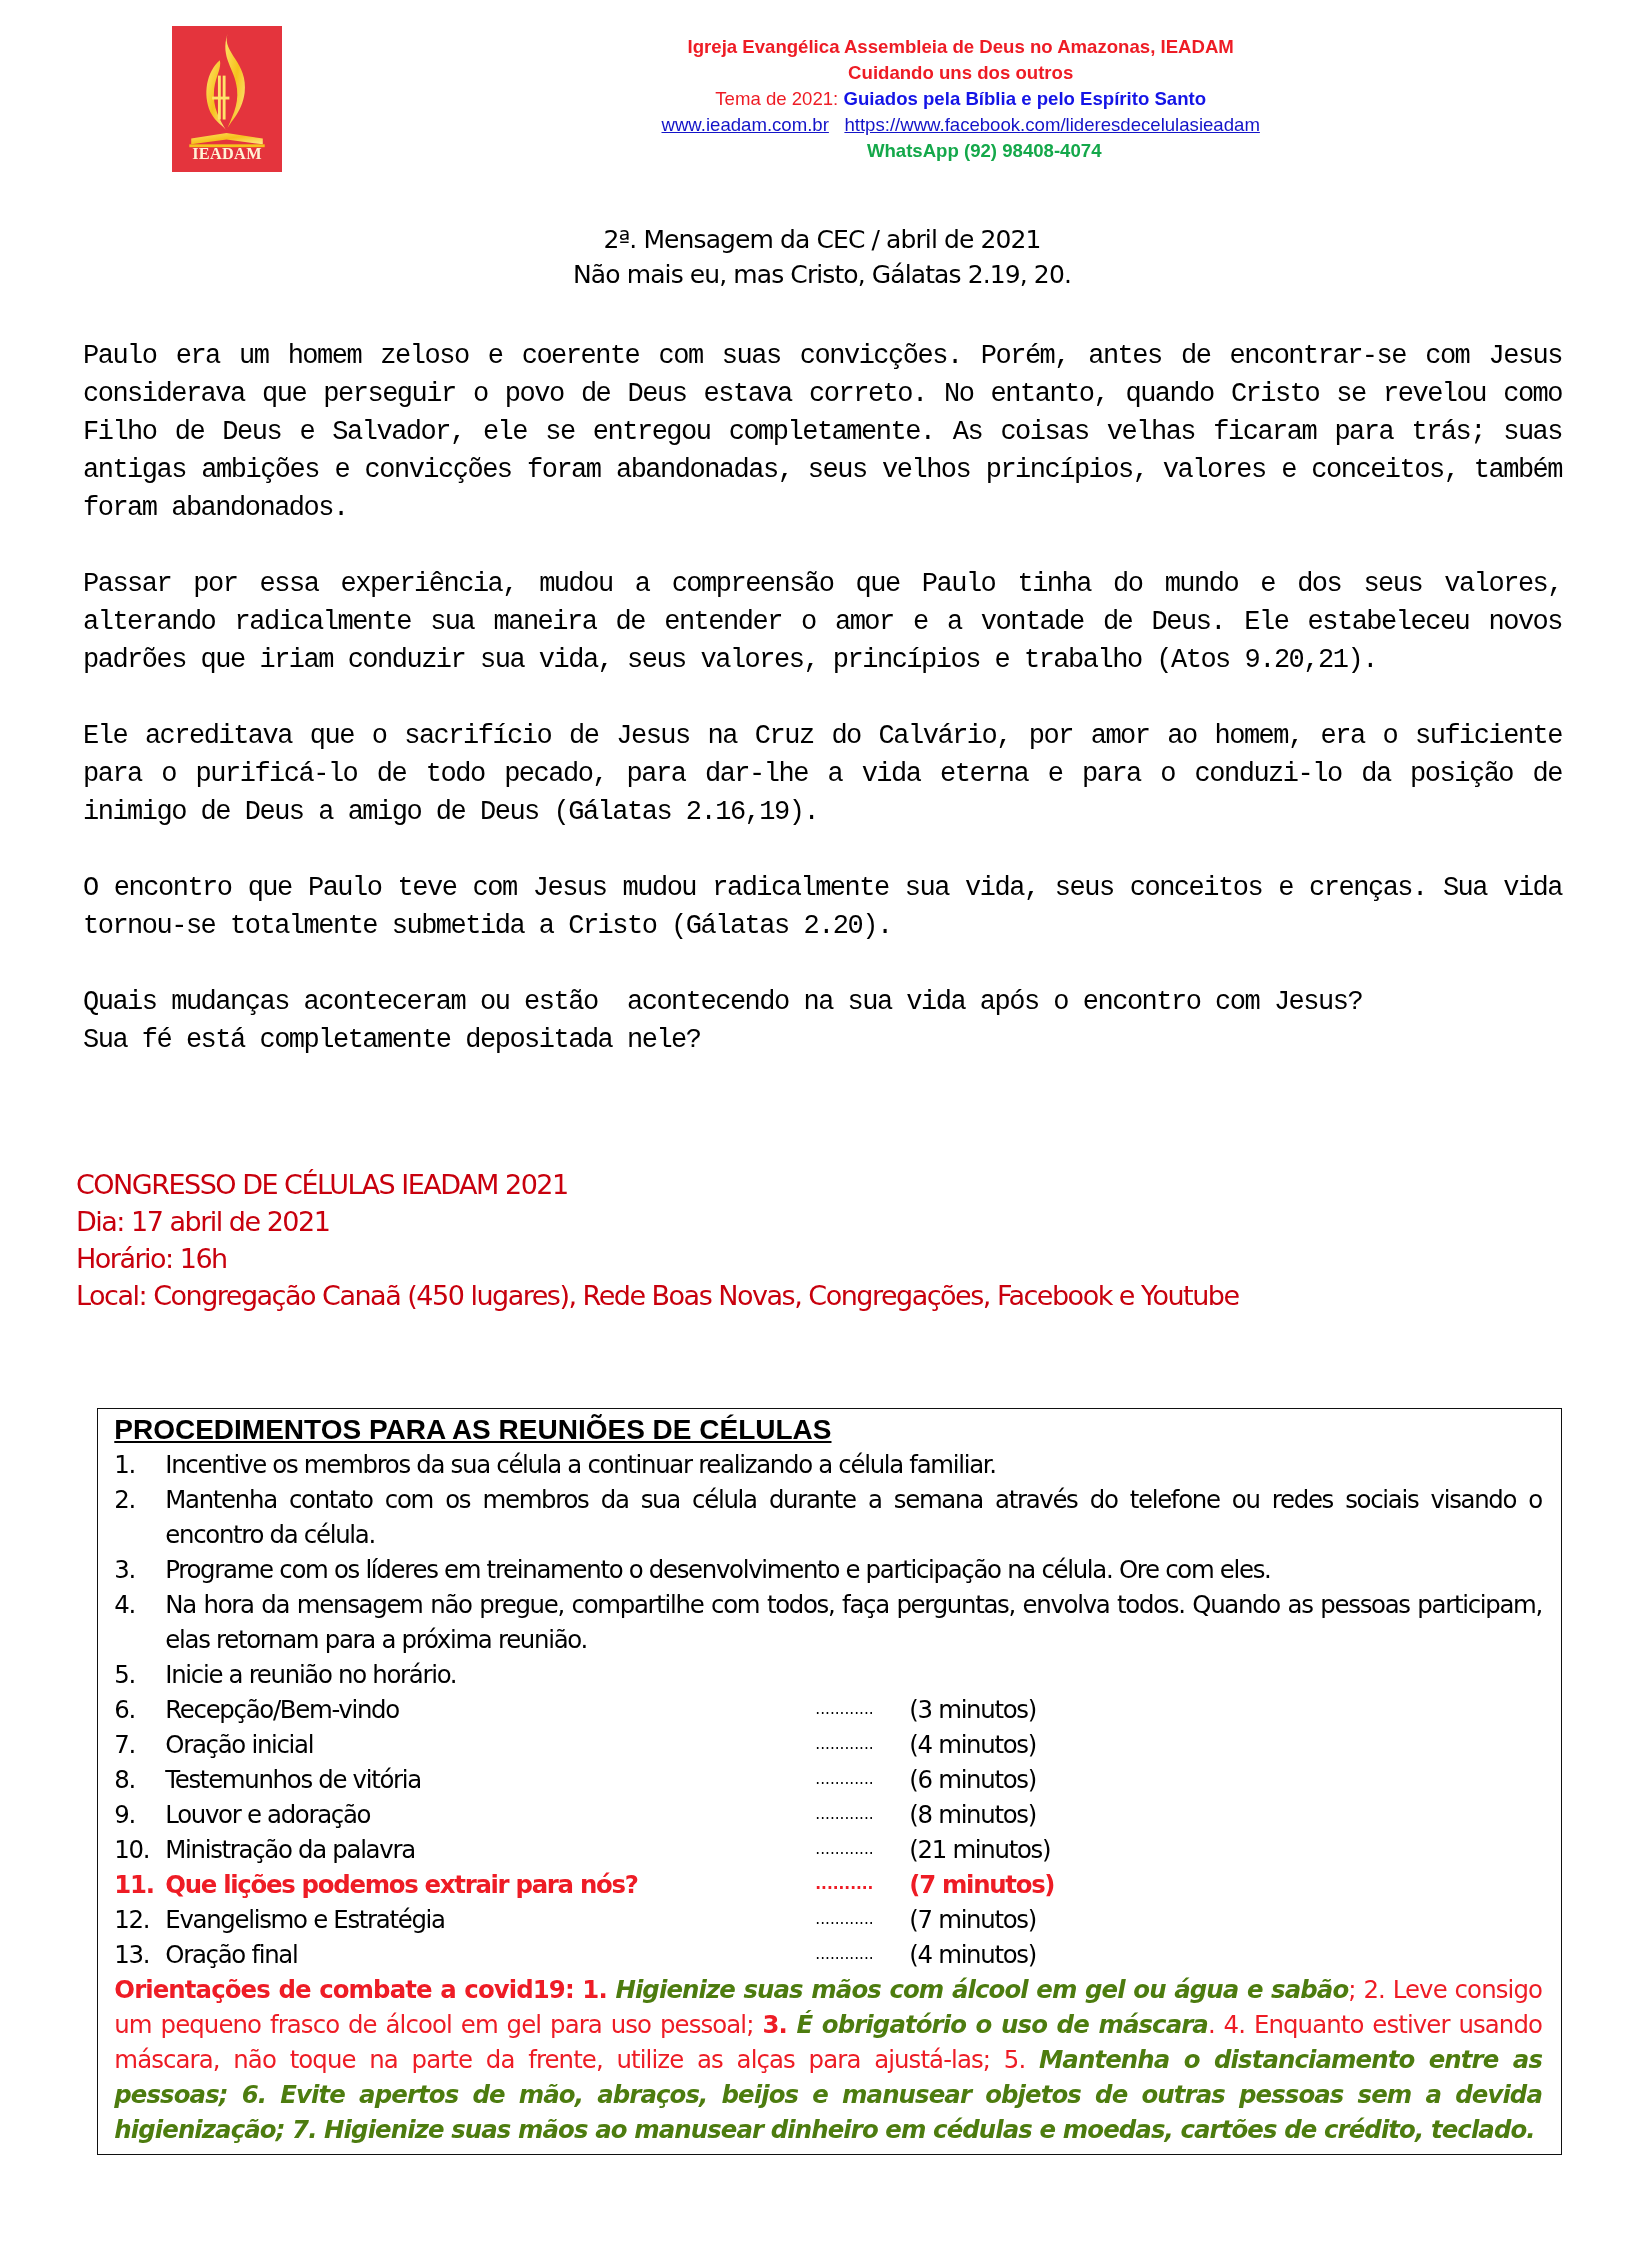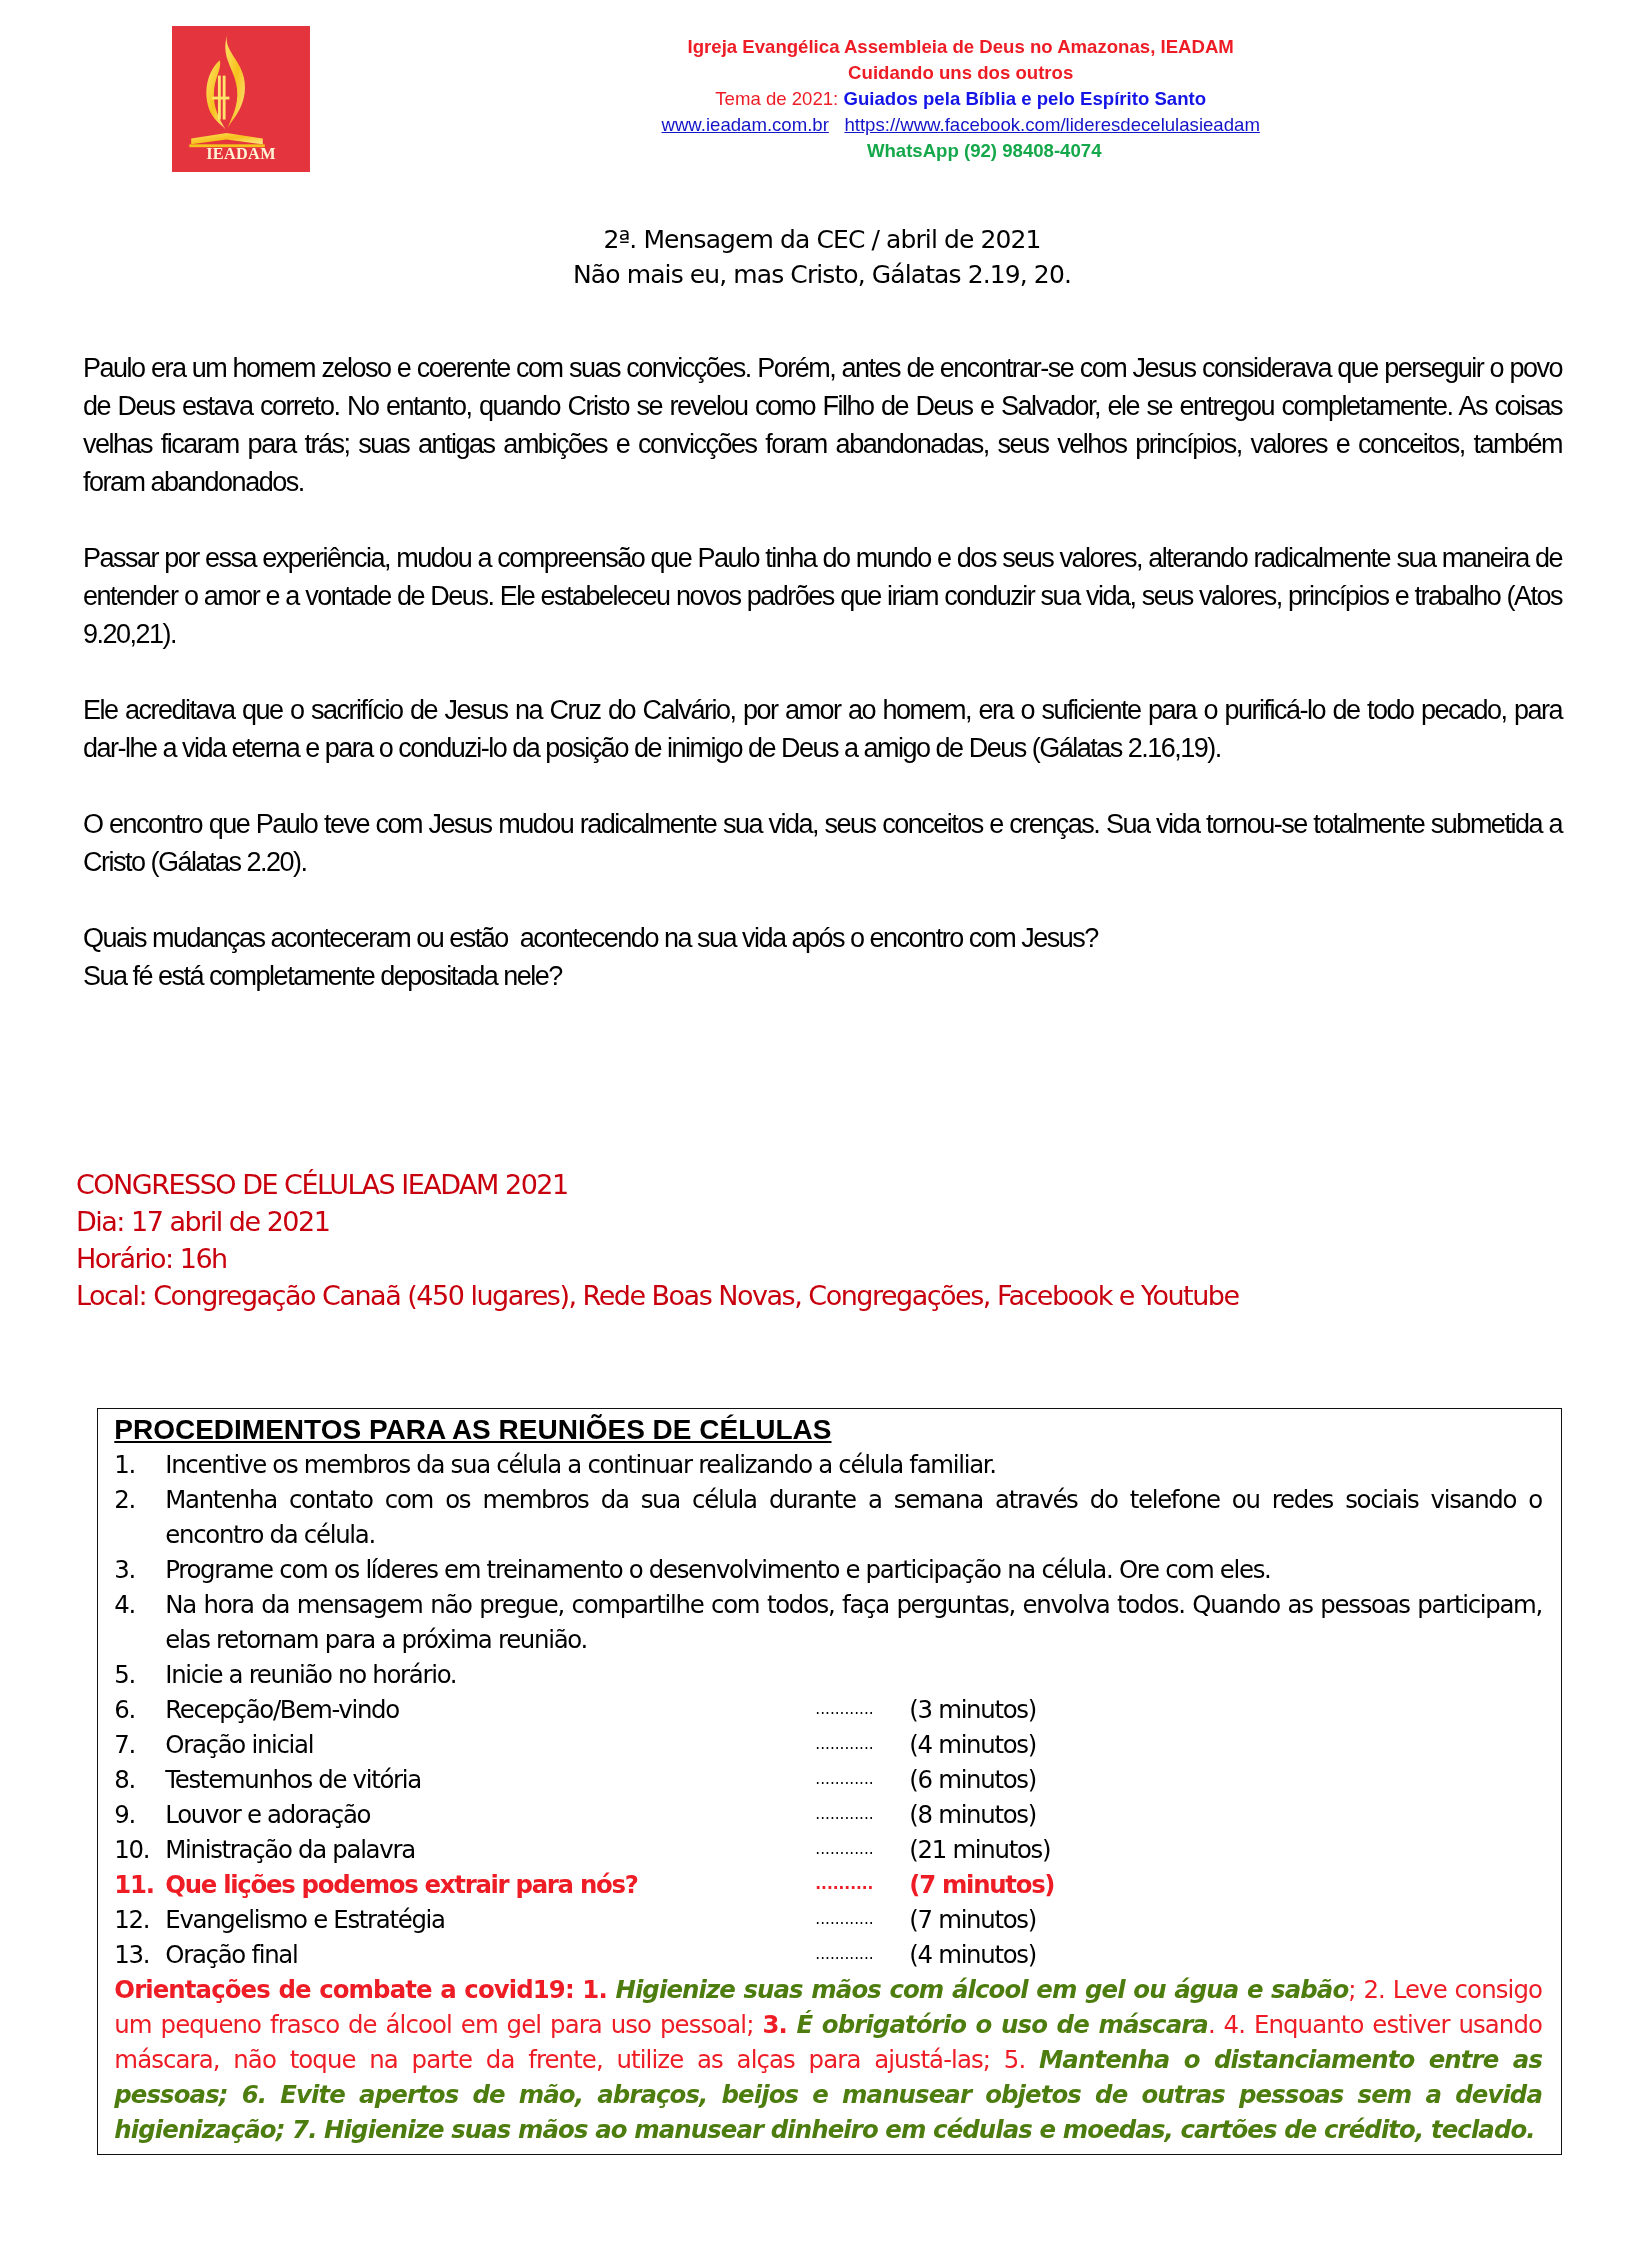--- a/index.html
+++ b/index.html
@@ -1,38 +1,38 @@
 <!DOCTYPE html>
 <html><head>
 <meta charset="utf-8">
 <style>
   html, body { margin: 0; padding: 0; background: #ffffff; }
   body { width: 1644px; height: 2252px; position: relative; overflow: hidden;
          font-family: "Liberation Sans", sans-serif; color: #000; }
   .logo { position: absolute; left: 172px; top: 26px; width: 110px; height: 146px;
-          background: #e4343d; padding-left: 28px; }
+          background: #e4343d; }
   .logo svg { position: absolute; left: 0; top: 0; }
   .logo-text { position: absolute; left: 0; right: 0; bottom: 7.6px; text-align: center;
                color: #fff3d6; font-family: "Liberation Serif", serif; font-weight: bold;
                font-size: 16.3px; letter-spacing: 0.3px; }
   .header { position: absolute; left: 287px; right: 0; top: 34px; text-align: center;
             font-family: "Liberation Sans", sans-serif; font-size: 18.6px; line-height: 26px;
             transform: translateX(-4.8px); }
   .header .line { display: block; white-space: nowrap; }
   .red { color: #ee1c25; }
   .blue { color: #1414e6; }
   .green { color: #14a84a; padding-left: 47px; }
   .bold { font-weight: bold; }
   .header a { color: #1414c8; text-decoration: underline; }
   .msg-title { position: absolute; left: 0; right: 0; top: 222px; text-align: center;
                font-size: 25px; line-height: 35px; font-family: "DejaVu Sans", sans-serif;
                letter-spacing: -0.9px; transform: translateX(0px); }
   .body-text { position: absolute; left: 83px; width: 1479px; font-size: 27px;
-               line-height: 38px; text-align: justify; font-family: Liberation Sans, sans-serif;
-               letter-spacing: -1.5px; word-spacing: 0px; margin-top: 12px; }
+               line-height: 38px; text-align: justify; font-family: Liberation Mono, monospace;
+               letter-spacing: -1.5px; word-spacing: 0px; }
   .body-text p { margin: 0 0 38px 0; }
   .plain { text-align: left; }
   .congress { position: absolute; left: 76px; top: 1166px; font-size: 27px; line-height: 37px;
               color: #c8000d; font-family: "DejaVu Sans", sans-serif; letter-spacing: -1.5px; }
   .congress div { white-space: nowrap; }
   .box { position: absolute; left: 97px; top: 1408px; width: 1465px; height: 747px;
          border: 1.9px solid #111; box-sizing: border-box; padding: 0 19px 0 16.3px;
          font-family: "DejaVu Sans", sans-serif; font-size: 24.4px; line-height: 35px;
          letter-spacing: -1.3px; }
   .box-title { font-family: "Liberation Sans", sans-serif; font-weight: bold; font-size: 28px;

